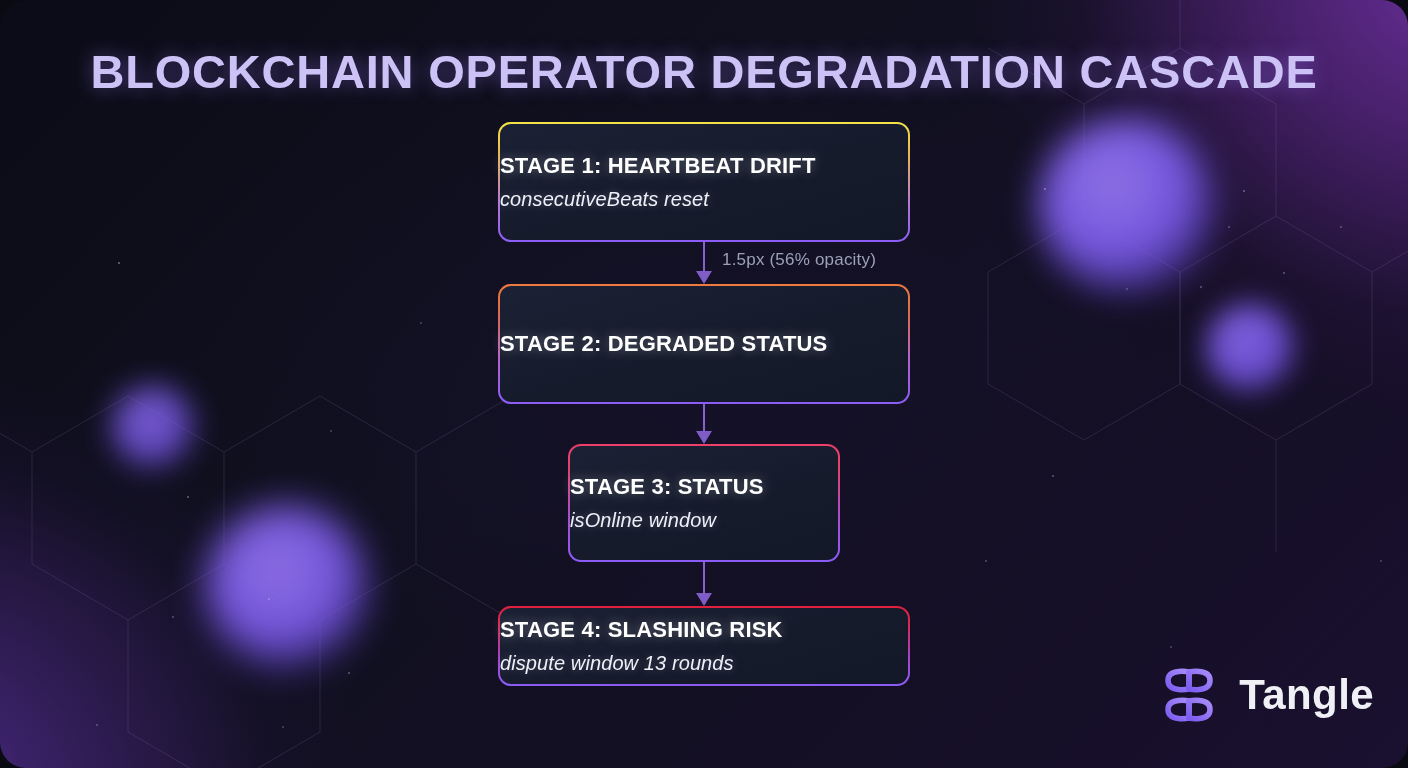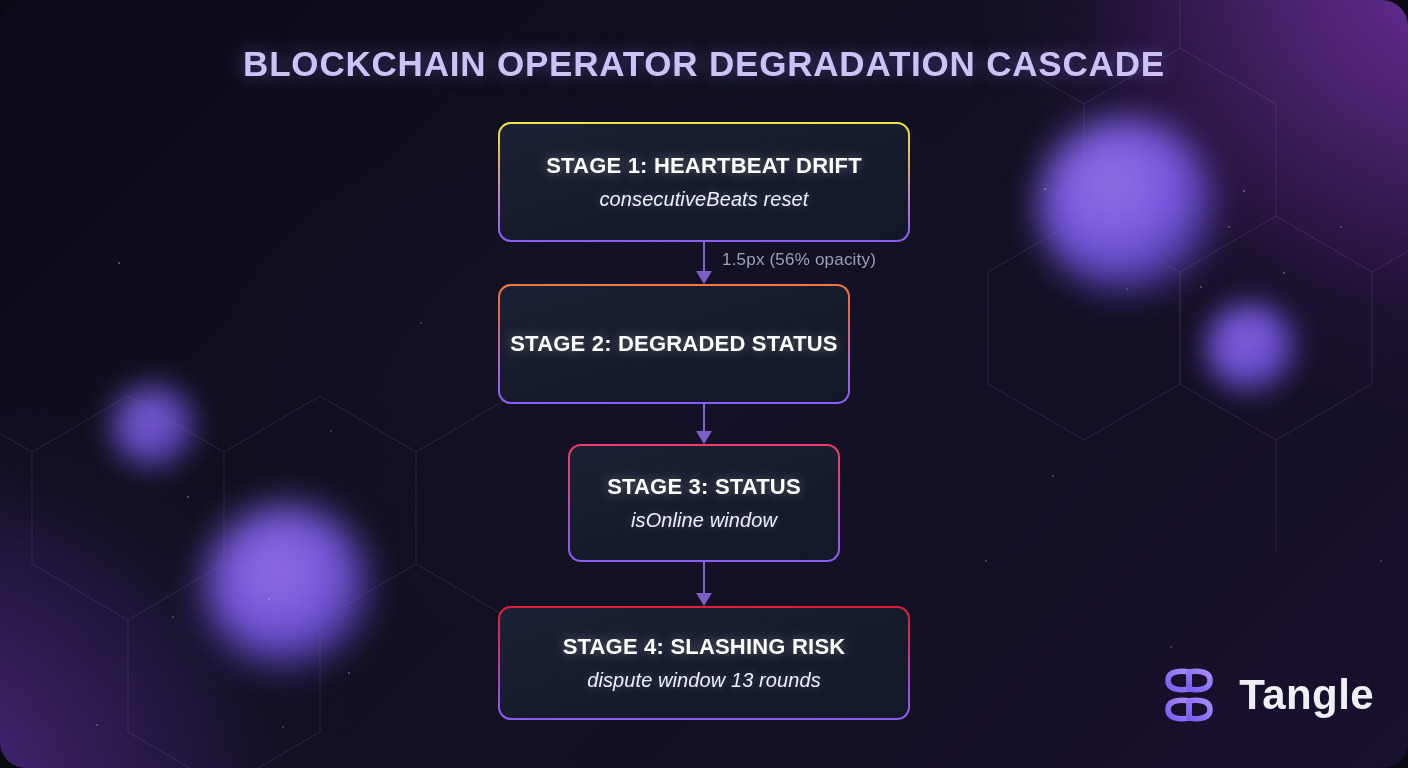--- a/index.html
+++ b/index.html
@@ -44,21 +44,21 @@
 
   .hexlines { position: absolute; inset: 0; opacity: .5; }
 
   .stars span { position: absolute; background: #cfc8ef; border-radius: 50%; }
 
   
   .title {
     position: absolute;
     top: 44px; left: 0; right: 0;
     text-align: center;
-    font-size: 35px;
+    font-size: 47px;
     font-weight: 700;
     letter-spacing: 0.8px;
     color: #cdc2f6;
     text-shadow: 0 0 18px rgba(150,120,245,0.45);
   }
 
   
   .flow { position: absolute; inset: 0; }
 
   .node {
@@ -75,21 +75,21 @@
     z-index: -1;
     filter: blur(11px);
     opacity: .55;
   }
   .node-inner {
     flex: 1;
     border-radius: 11px;
     background: linear-gradient(165deg, #1b2134 0%, #161b2c 55%, #131829 100%);
     display: flex;
     flex-direction: column;
-    align-items: center;
+    align-items: flex-start;
     justify-content: center;
     gap: 9px;
   }
   .node-title {
     font-size: 22px;
     font-weight: 700;
     color: #ffffff;
     letter-spacing: .2px;
     text-shadow: 0 0 12px rgba(255,255,255,0.35);
   }
@@ -100,29 +100,29 @@
     letter-spacing: .1px;
     text-shadow: 0 0 9px rgba(200,205,240,0.3);
     font-style: italic;
   }
 
   
   .n1 { left:498px; top:122px; width:412px; height:120px;
         background: linear-gradient(180deg, #f5e34a 0%, #e8b94f 26%, #b57bd0 66%, #8b5cf6 100%); }
   .n1::after { background: linear-gradient(180deg, #f5e34a 0%, #8b5cf6 100%); }
 
-  .n2 { left:498px; top:284px; width:352px; height:120px;
+  .n2 { left:498px; top:284px; width:412px; height:120px;
         background: linear-gradient(180deg, #f07a3f 0%, #e06a4a 24%, #b063cf 64%, #8b5cf6 100%); }
   .n2::after { background: linear-gradient(180deg, #f07a3f 0%, #8b5cf6 100%); }
 
   .n3 { left:568px; top:444px; width:272px; height:118px;
         background: linear-gradient(180deg, #ef3f6b 0%, #e0436f 22%, #a84fd0 64%, #8b5cf6 100%); }
   .n3::after { background: linear-gradient(180deg, #ef3f6b 0%, #8b5cf6 100%); }
 
-  .n4 { left:498px; top:606px; width:412px; height:114px;
+  .n4 { left:498px; top:606px; width:412px; height:80px;
         background: linear-gradient(180deg, #e01f3c 0%, #d42a55 24%, #a445c8 64%, #8b5cf6 100%); }
   .n4::after { background: linear-gradient(180deg, #e01f3c 0%, #8b5cf6 100%); }
 
   
   .conn { position: absolute; left: 696px; width: 16px; }
   .conn .stem {
     position: absolute; left: 7px; top: 0; width: 1.5px;
     background: #9b6ff0; opacity: .85;
   }
   .conn .head {

